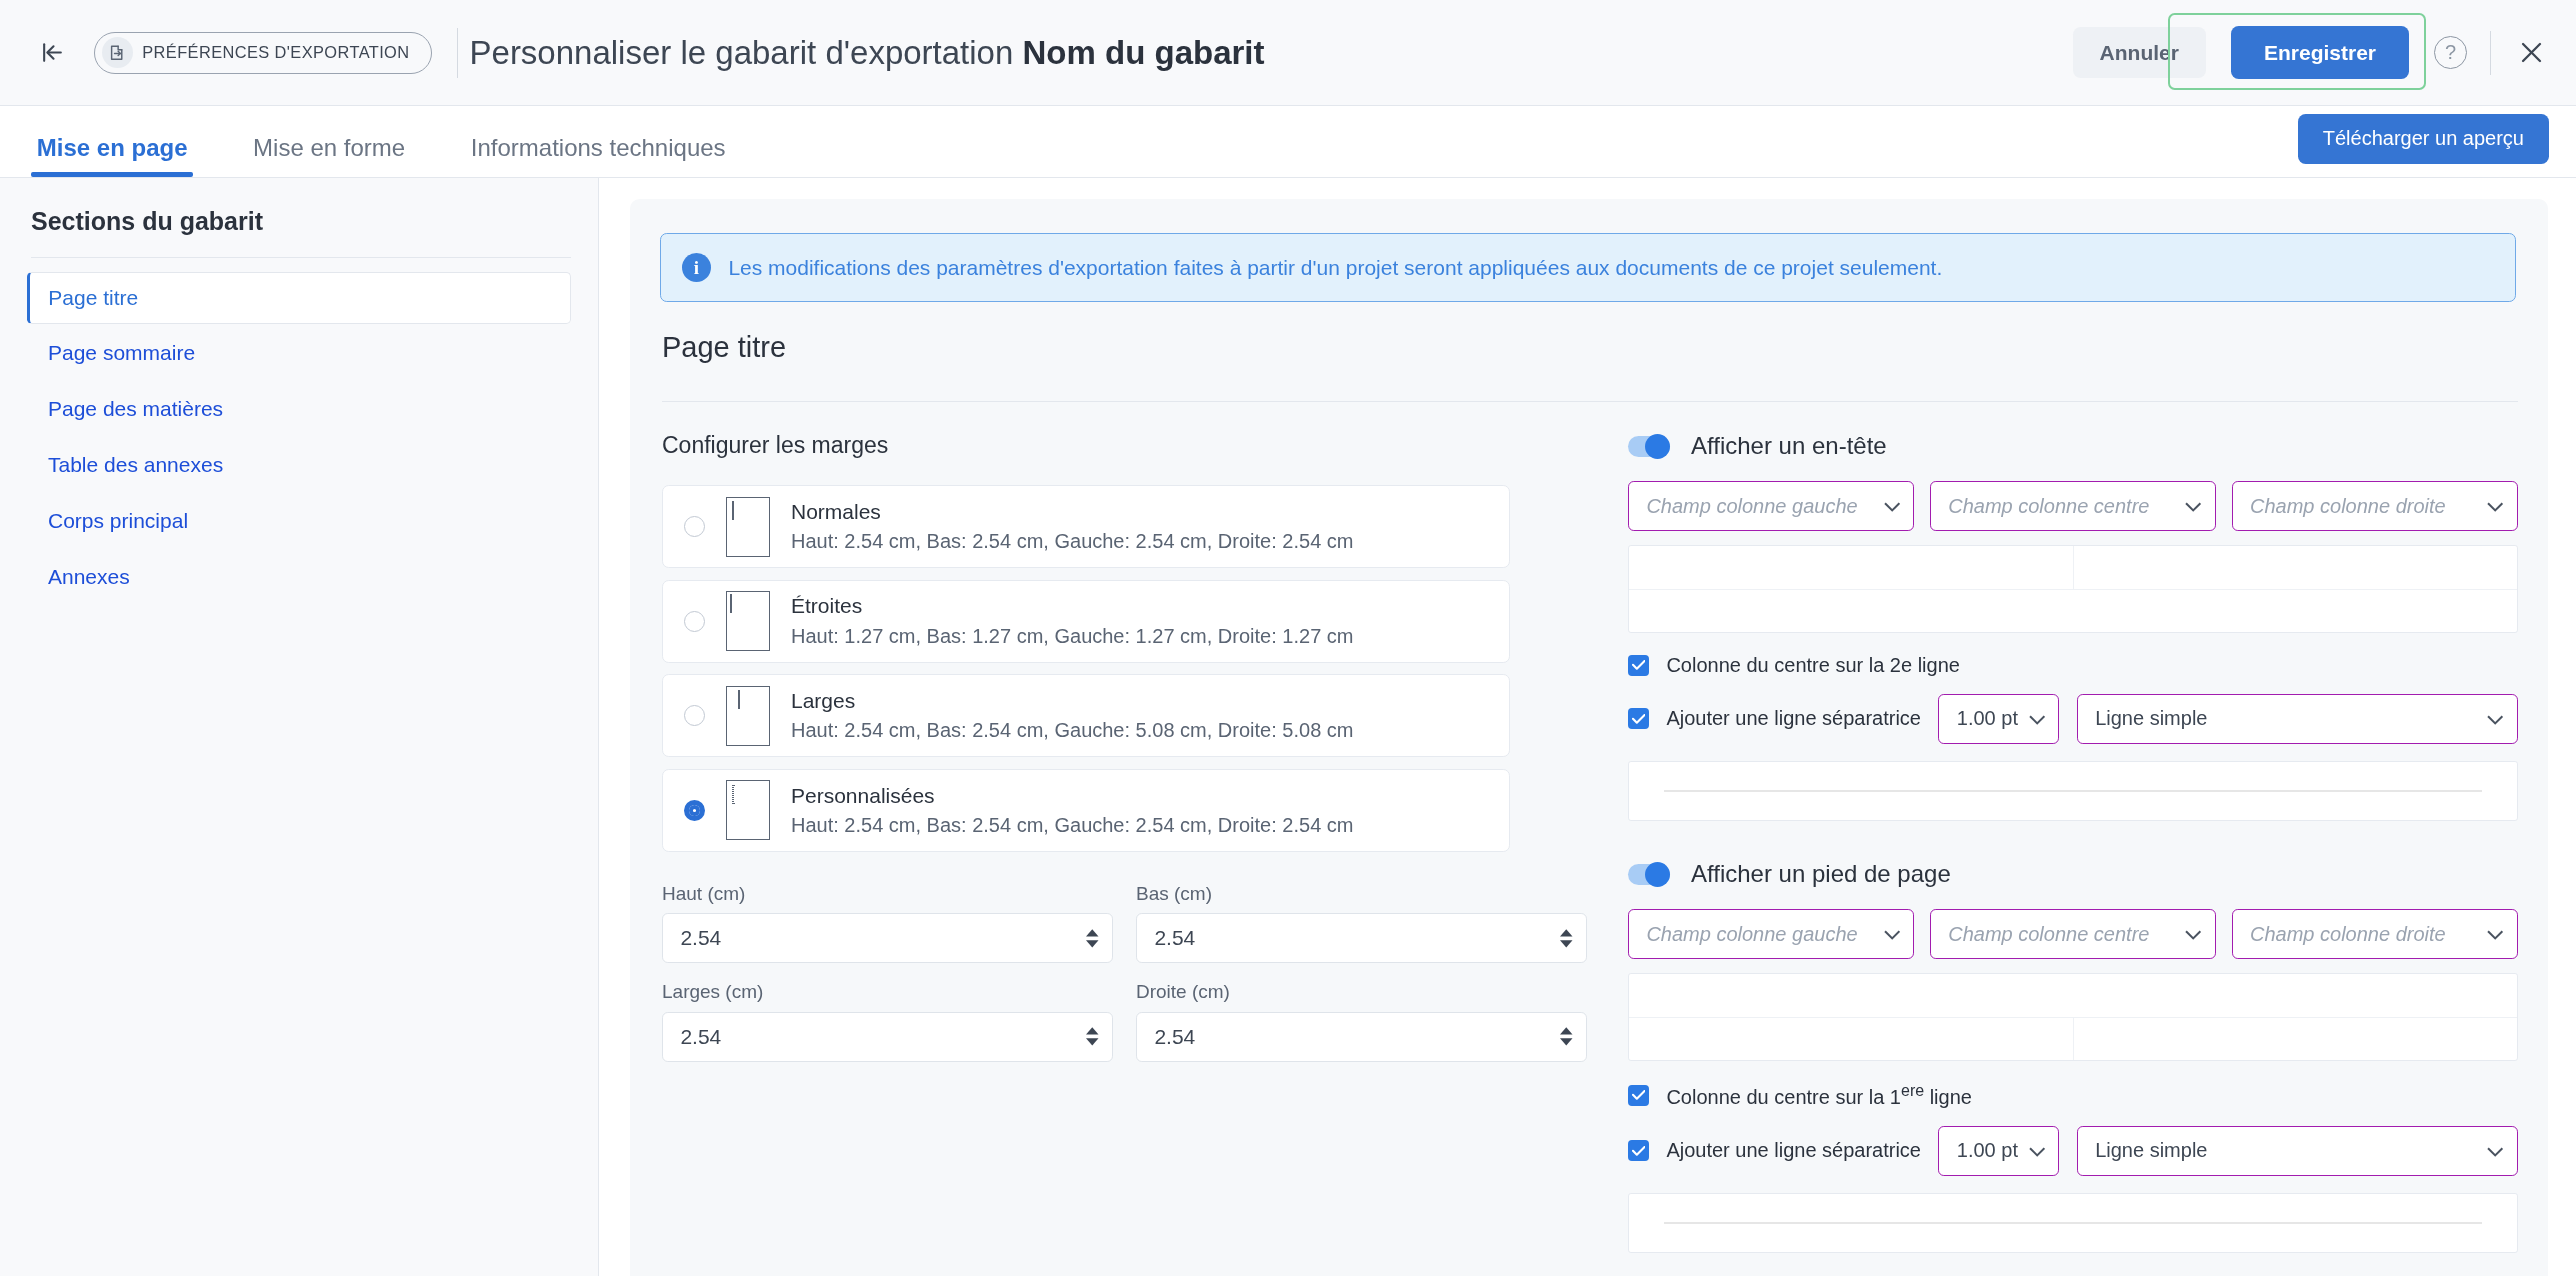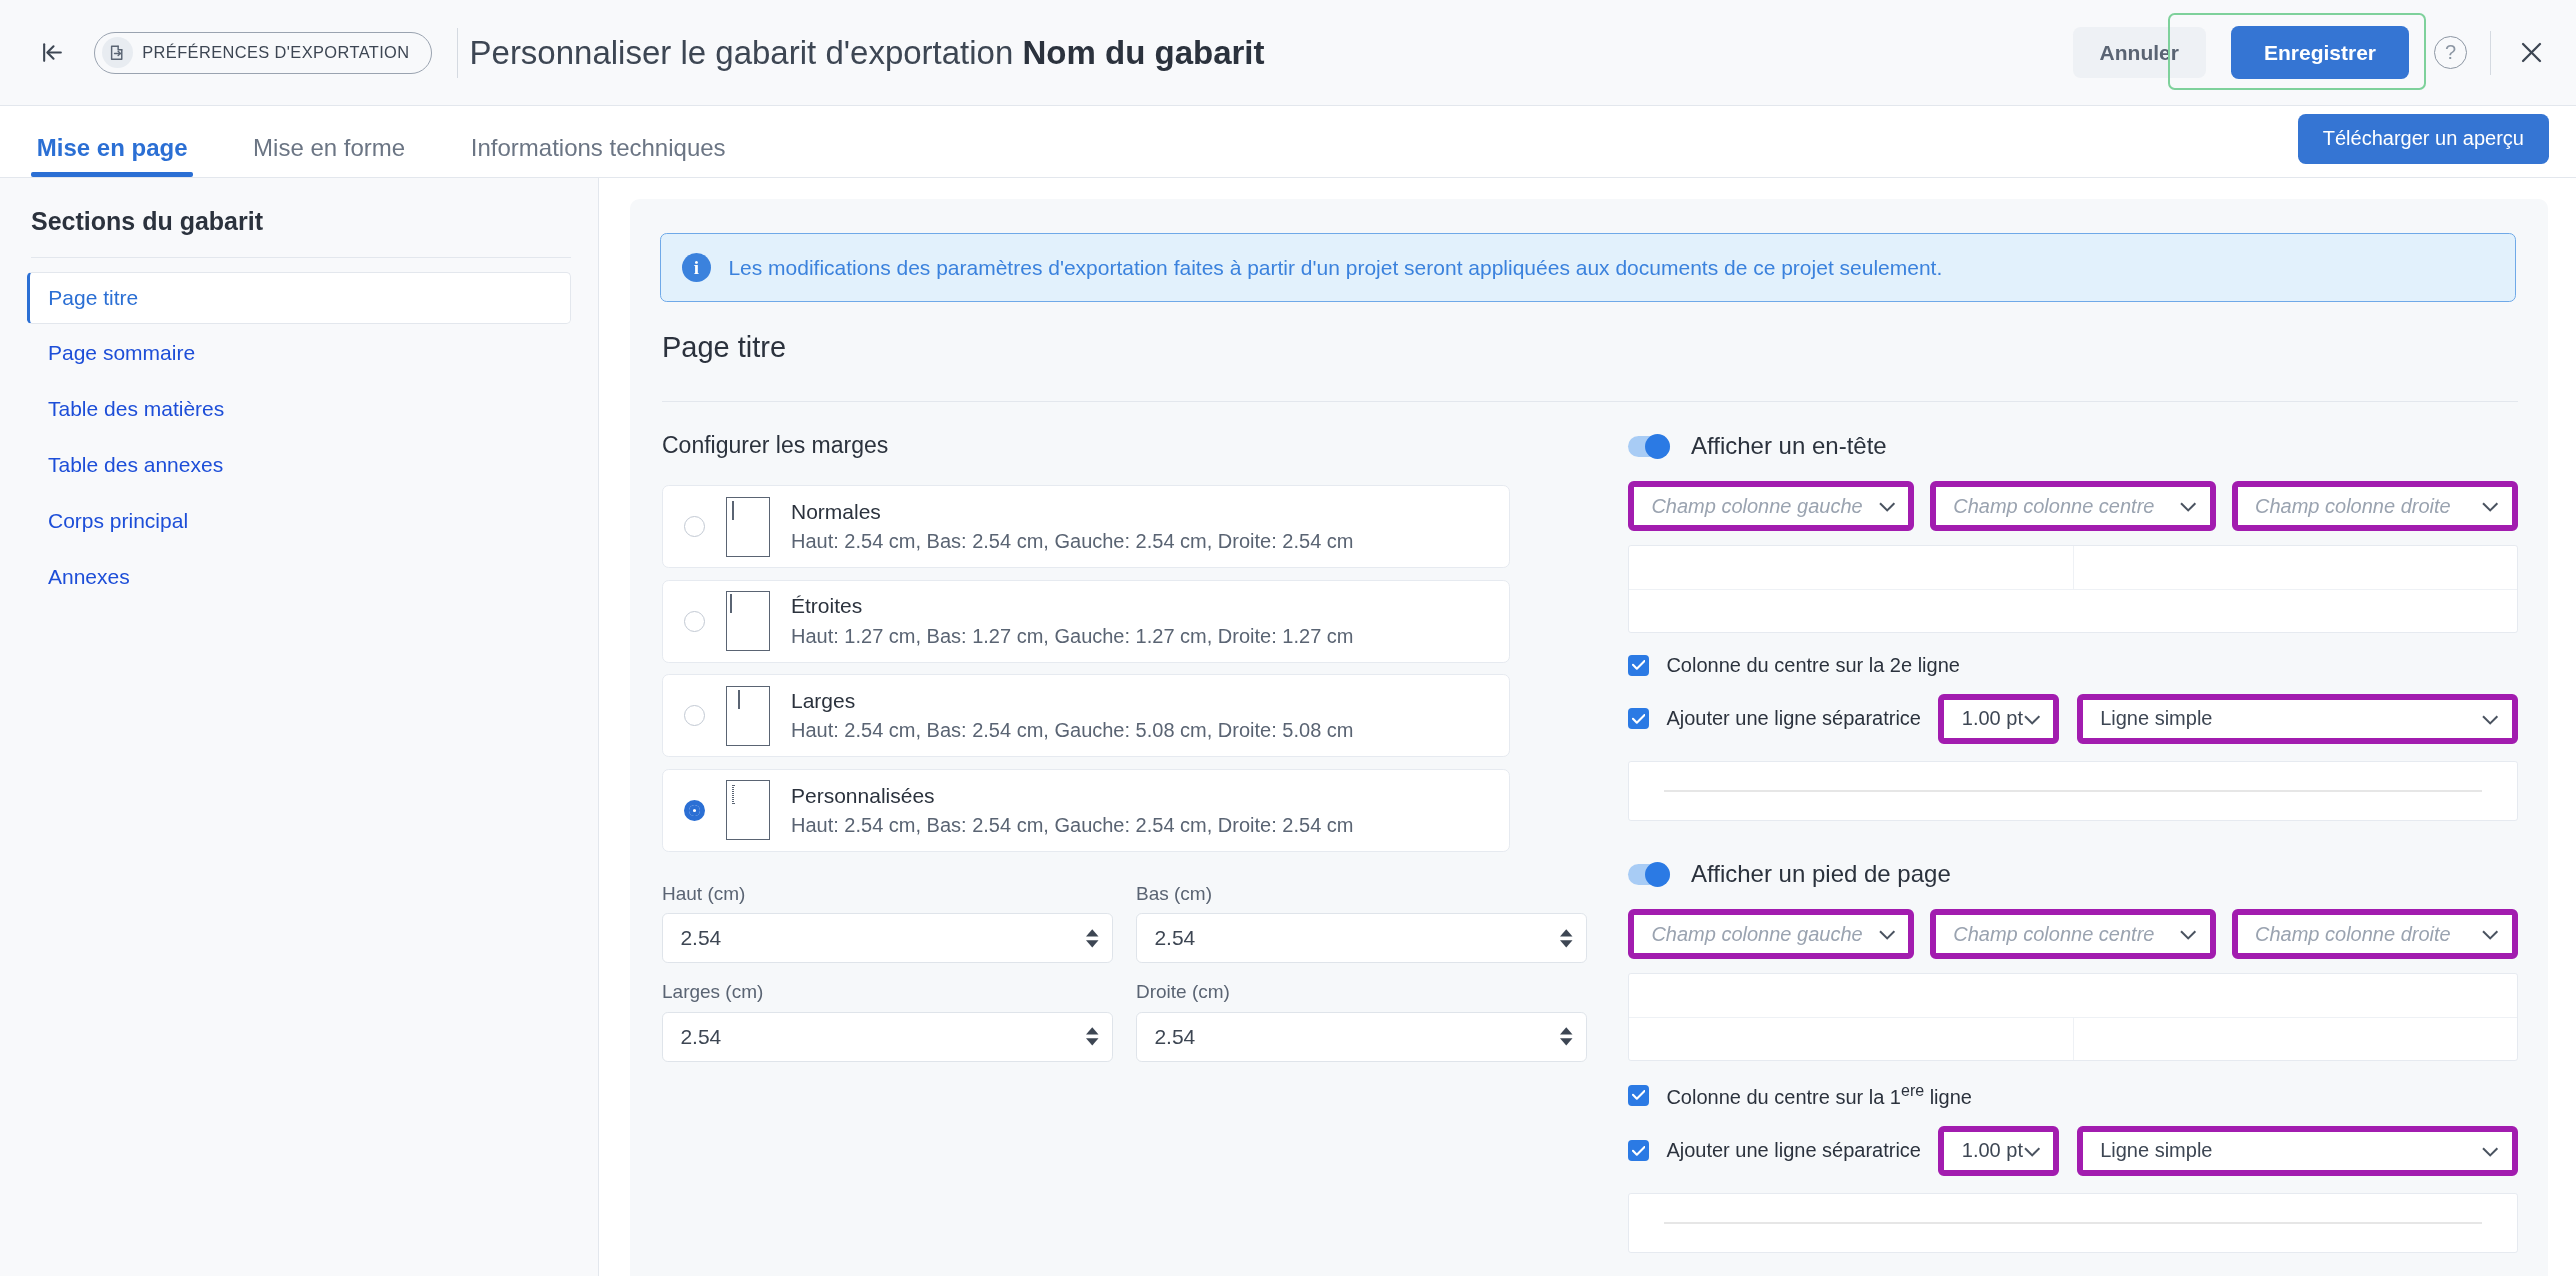--- a/index.html
+++ b/index.html
@@ -213,21 +213,21 @@
     position: relative; flex: none; cursor: pointer;
   }
   .toggle .knob {
     position: absolute; right: 0; top: -1.9px; width: 25px; height: 25px;
     border-radius: 50%; background: #2b7ae4;
   }
   .toggle-label { font-size: 24px; color: #2b323d; }
 
   .select-row { display: flex; gap: 15.4px; }
   .sel {
-    height: 50px; background: #fff; border: 6px solid #a21caf; border-radius: 5.8px;
+    height: 50px; background: #fff; border: 1px solid #a21caf; border-radius: 5.8px;
     display: flex; align-items: center; padding: 0 13.5px 0 17.4px;
     font-size: 20px; color: #3d4653; cursor: pointer; flex: 1;
   }
   .sel.ph { color: #9aa3b0; font-style: italic; }
   .chev { margin-left: auto; color: #4a5360; flex: none; }
 
   .preview-box {
     margin-top: 13.5px; background: #fff; border: 1px solid #e6eaf0;
     border-radius: 2.9px; overflow: hidden;
   }
@@ -307,21 +307,21 @@
   <div class="tab">Informations techniques</div>
   <button class="preview-btn">Télécharger un aperçu</button>
 </div>
 
 <div class="sidebar">
   <div class="sidebar-title">Sections du gabarit</div>
   <div class="sidebar-rule"></div>
   <div class="sidebar-list">
     <div class="sidebar-item active">Page titre</div>
     <div class="sidebar-item">Page sommaire</div>
-    <div class="sidebar-item">Table des matières</div>
+    <div class="sidebar-item">Page des matières</div>
     <div class="sidebar-item">Table des annexes</div>
     <div class="sidebar-item">Corps principal</div>
     <div class="sidebar-item">Annexes</div>
   </div>
 </div>
 
 <div class="main">
   <div class="card">
 
     <div class="info-banner">

